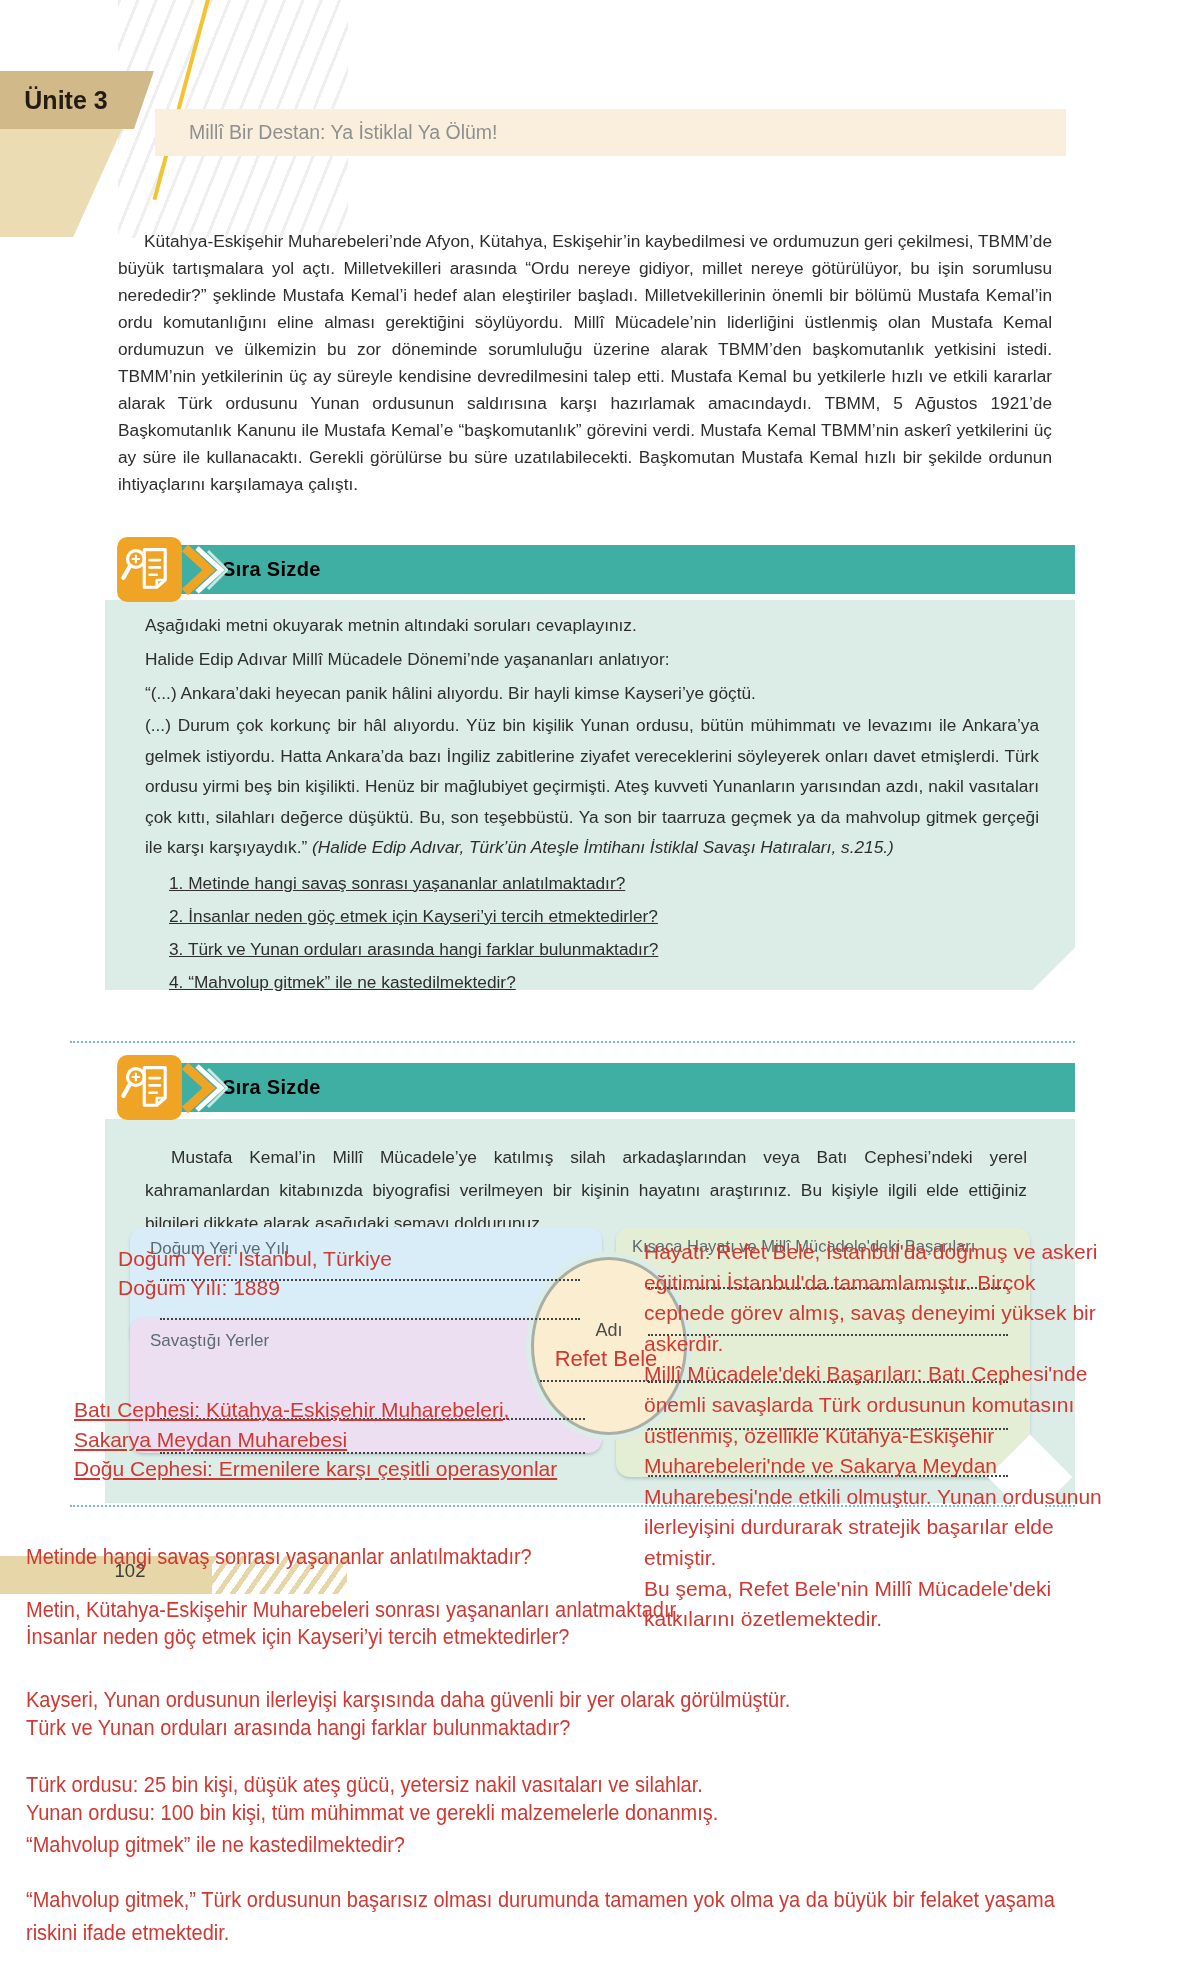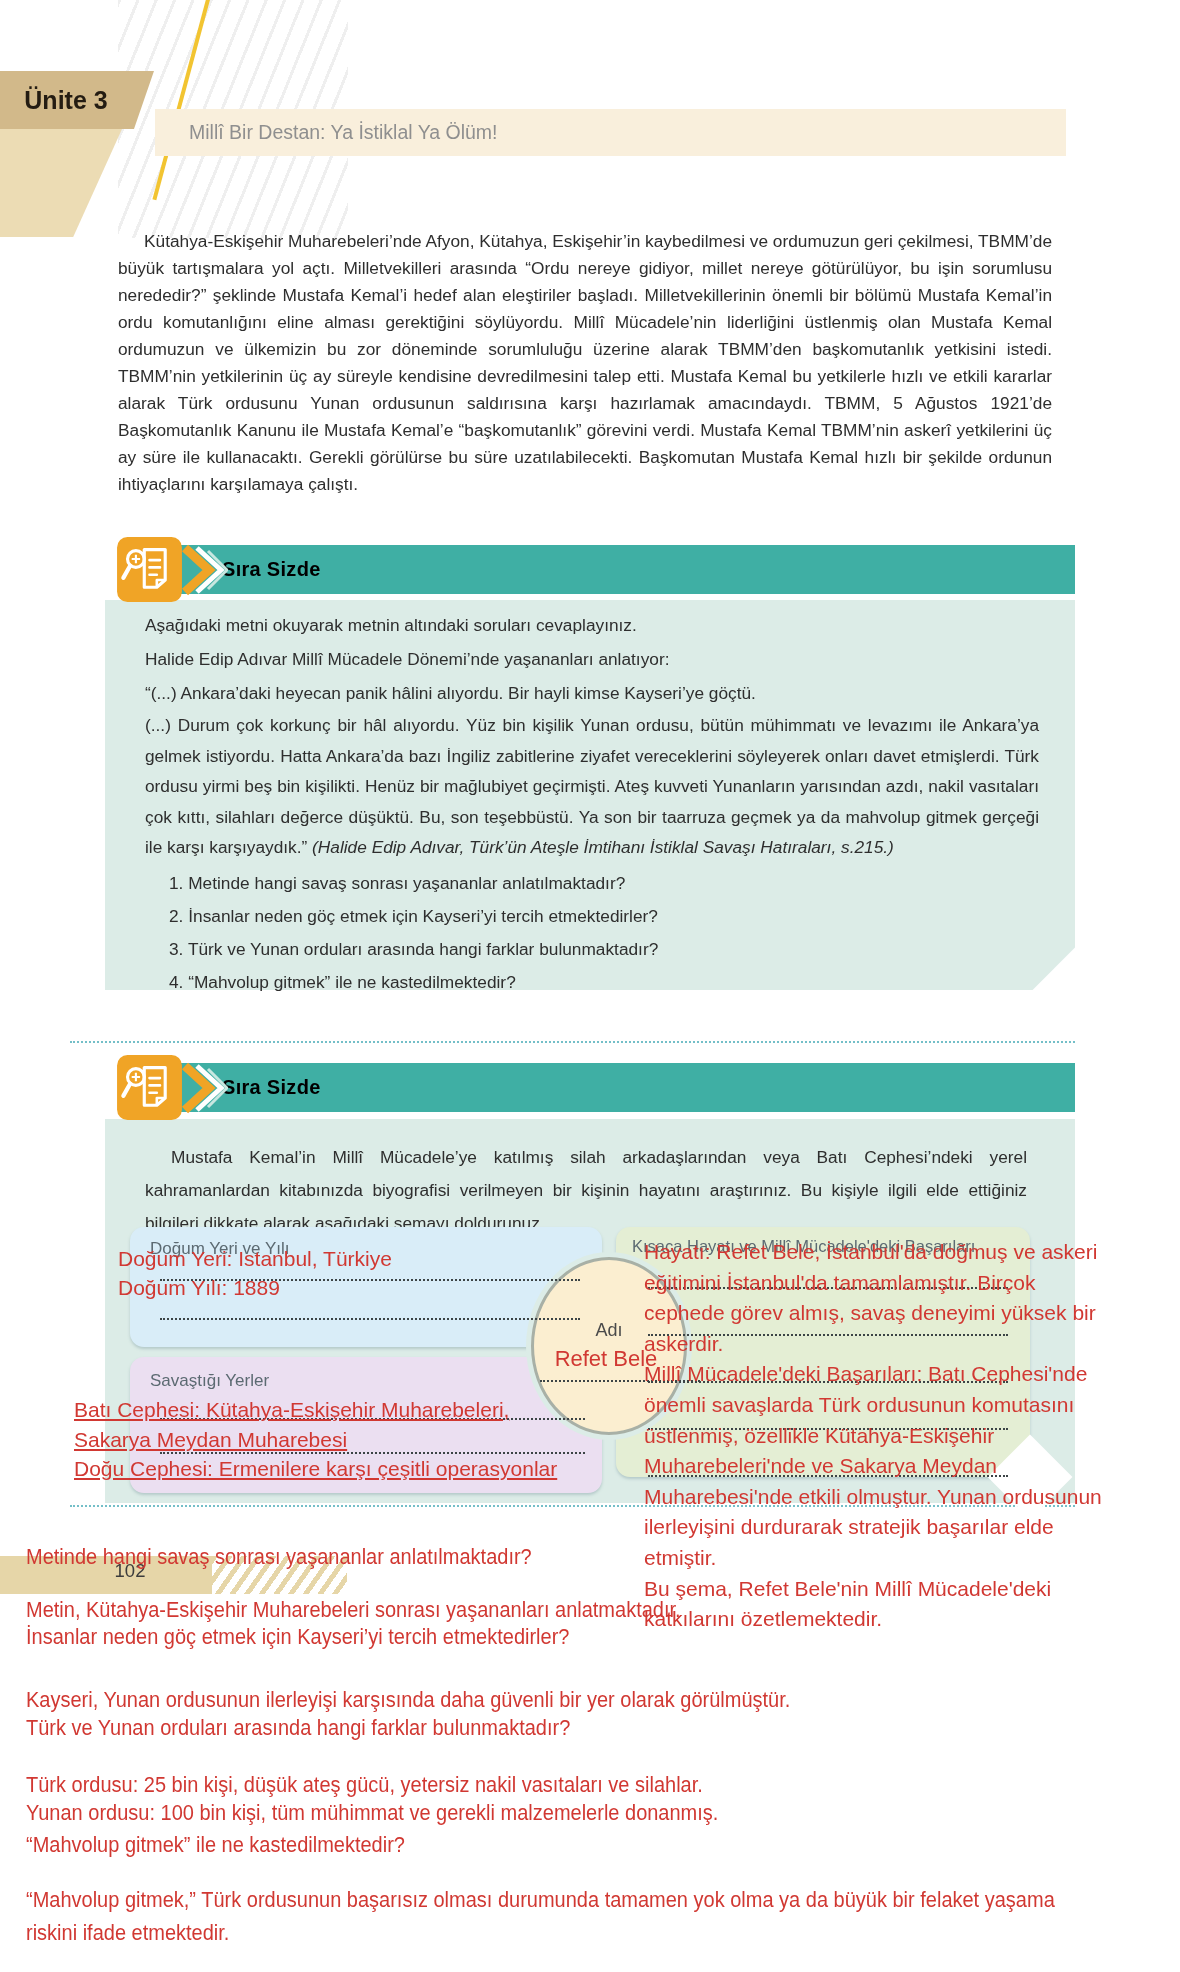--- a/index.html
+++ b/index.html
@@ -37,33 +37,33 @@
   .box2{top:1119px;height:384px;}
   .cut{position:absolute;width:60px;height:60px;background:#ffffff;right:-30px;bottom:-30px;
     transform:rotate(45deg);}
   .fold{position:absolute;right:6px;bottom:0;width:27px;height:20px;background:#87c3b8;
     clip-path:polygon(0 100%,100% 100%,100% 0);}
   .box1-inner{padding:8px 36px 0 40px;font-size:17.3px;}
   .box1-inner .line3{margin:0;line-height:34px;}
   .qbody{margin:0;line-height:30.5px;text-align:justify;}
   .qsource{font-style:italic;}
   .qlist{margin:4px 0 0 24px;}
-  .qitem{line-height:33px;}
+  .qitem{line-height:33px;text-decoration:underline;}
   .box2-inner{padding:22px 48px 0 40px;font-size:17.3px;line-height:33px;text-align:justify;
     text-indent:26px;}
 
   
   .sep{position:absolute;left:70px;width:1005px;height:0;border-top:2px dotted #74bfc8;}
 
   
   .dg-box{position:absolute;border-radius:14px;box-shadow:0 2px 3px rgba(110,140,150,.35);z-index:2;}
   .dg-title{color:#5c6a72;font-size:17px;}
   .box-blue{left:130px;top:1227px;width:472px;height:120px;background:#d9edf8;}
   .box-blue .dg-title{padding:12px 0 0 20px;}
-  .box-pink{left:130px;top:1357px;width:472px;height:136px;background:#ebdff1;}
+  .box-pink{left:130px;top:1317px;width:472px;height:136px;background:#ebdff1;}
   .box-pink .dg-title{padding:14px 0 0 20px;}
   .box-green{left:616px;top:1227px;width:414px;height:250px;background:#e4eed4;}
   .box-green .dg-title{padding:10px 0 0 16px;font-size:16.5px;}
   .dotline{position:absolute;height:0;border-top:2.5px dotted #3c4446;z-index:4;}
   .circle{position:absolute;left:531px;top:1257px;width:150px;height:172px;border-radius:50%;
     background:#fbeed0;border:3px solid #a8b0a6;box-shadow:0 0 0 5px #dcece7;z-index:3;}
   .circle .dg-title{position:absolute;top:60px;width:100%;text-align:center;color:#4a4a4a;
     font-size:18px;padding:0;}
 
   

